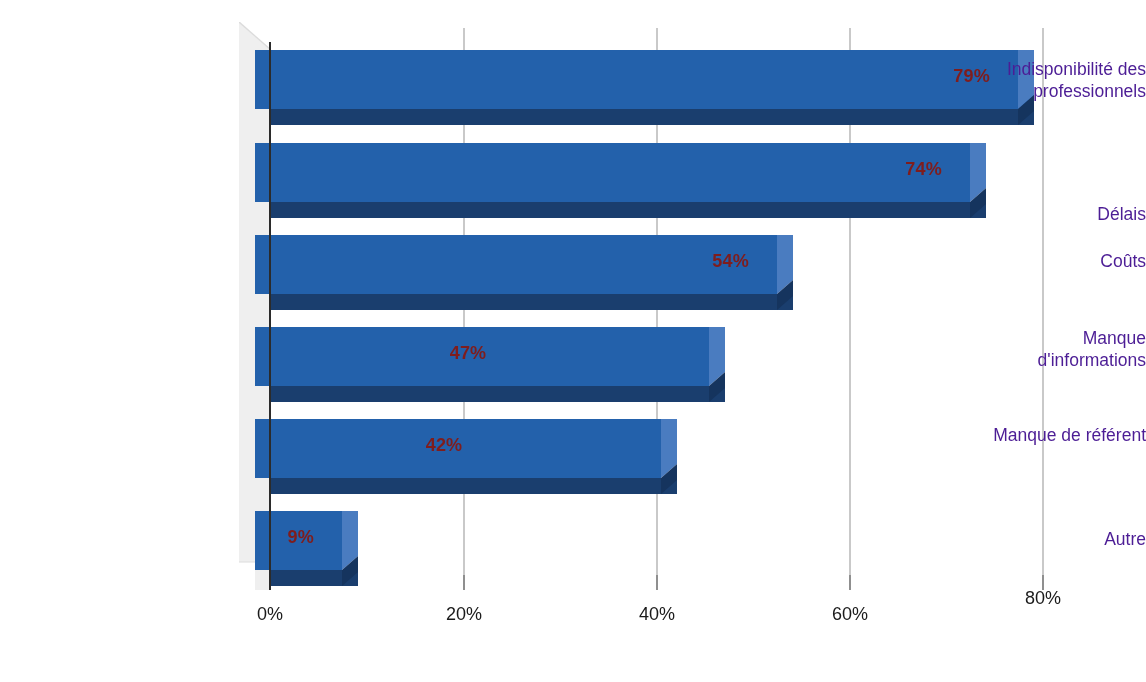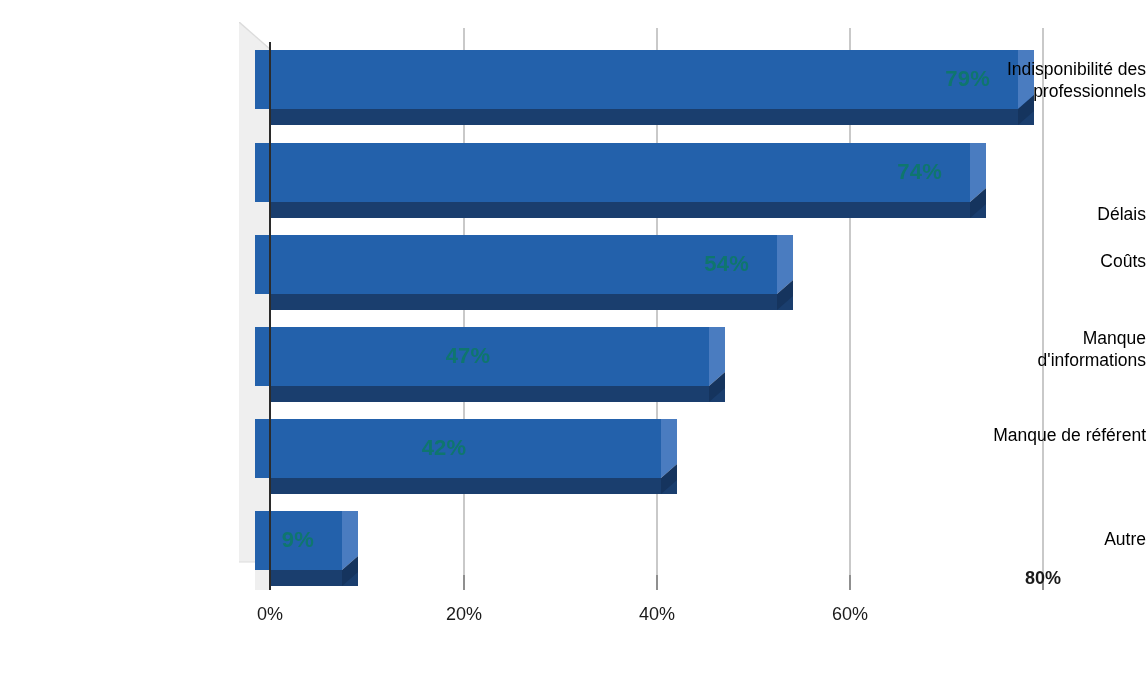--- a/index.html
+++ b/index.html
@@ -11,28 +11,28 @@
   
   .wall{position:absolute;left:239px;top:22px;width:32px;height:568px;}
   .wall svg{display:block;}
 
   
   .grid-line{position:absolute;width:2px;background:#c9c9c9;}
   .axis-line{position:absolute;width:2px;background:#2b2b2b;}
 
   
   .cat-label{position:absolute;right:0;text-align:right;
-             font-size:17.5px;color:#000000;line-height:1.28;
+             font-size:17.5px;color:#4c1d95;line-height:1.28;
              white-space:pre-line;}
 
   
   .bar-wrap{position:absolute;}
   .bar-face{position:absolute;left:0;top:0;background:#2361ab;}
   .bar-shadow{position:absolute;background:#1a3e6e;}
-  .bar-value{position:absolute;color:#0f766e;font-size:22px;
+  .bar-value{position:absolute;color:#7f1d1d;font-size:18px;
              font-weight:bold;letter-spacing:.2px;}
 
   
   .tick-label{position:absolute;font-size:18px;color:#1a1a1a;
               text-align:center;transform:translateX(-50%);}
   .tick-mark{position:absolute;width:2px;background:#8f8f8f;}
 </style>
 </head>
 <body>
 
@@ -126,15 +126,15 @@
   <div class="tick-mark" style="left:269px;top:575px;height:15px;background:#2b2b2b;"></div>
   <div class="tick-mark" style="left:463px;top:575px;height:15px;"></div>
   <div class="tick-mark" style="left:656px;top:575px;height:15px;"></div>
   <div class="tick-mark" style="left:849px;top:575px;height:15px;"></div>
   <div class="tick-mark" style="left:1042px;top:575px;height:15px;"></div>
 
   <div class="tick-label" style="left:270px;top:604px;">0%</div>
   <div class="tick-label" style="left:464px;top:604px;">20%</div>
   <div class="tick-label" style="left:657px;top:604px;">40%</div>
   <div class="tick-label" style="left:850px;top:604px;">60%</div>
-  <div class="tick-label" style="left:1043px;top:568px;font-weight:bold;">80%</div>
+  <div class="tick-label" style="left:1043px;top:588px;">80%</div>
 
 </div>
 
 </body></html>

